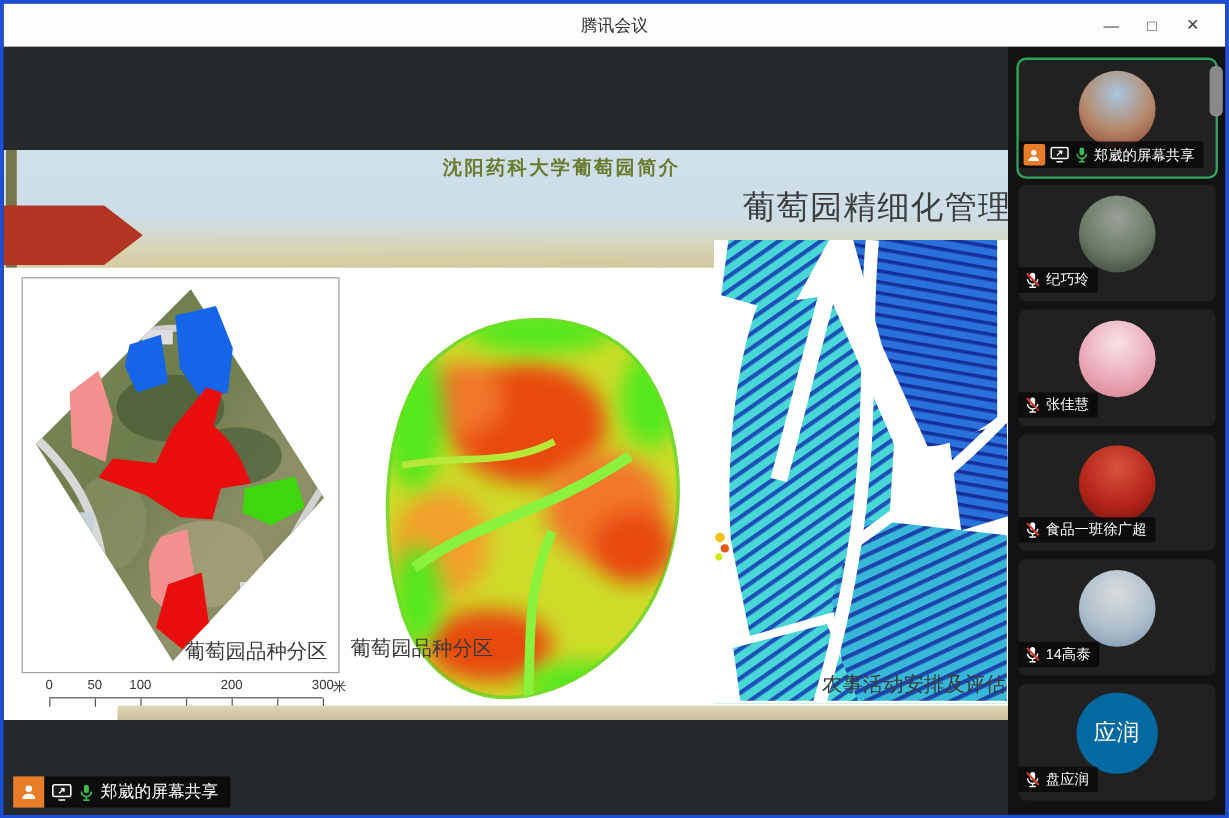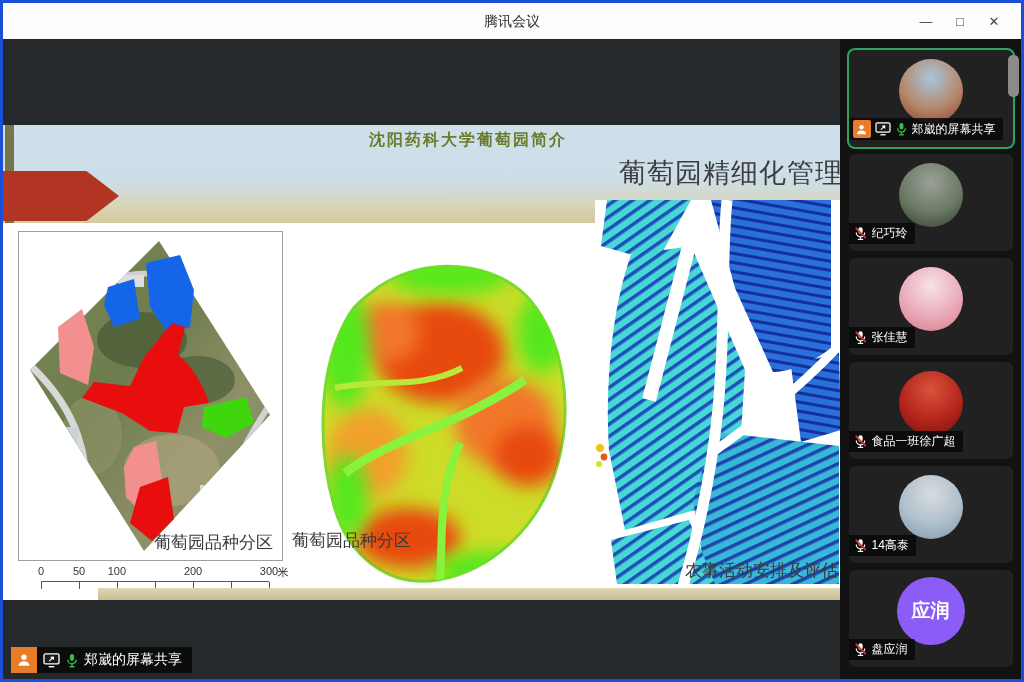--- a/index.html
+++ b/index.html
@@ -344,21 +344,21 @@
           <line x1="8" y1="12.6" x2="8" y2="14.6" stroke="#fff" stroke-width="1.4"></line>
           <line x1="5" y1="15.2" x2="11" y2="15.2" stroke="#fff" stroke-width="1.4"></line>
           <line x1="2.6" y1="2.2" x2="13.8" y2="13.8" stroke="#d43a2a" stroke-width="2"></line>
         </svg>
       </span>
       <span class="p-name">14高泰</span>
     </div>
   </div>
 
   <div class="tile">
-    <div class="avatar initials" style="background: #8b5cf6; font-weight: bold;">应润</div>
+    <div class="avatar initials" style="background: #0369a1;">应润</div>
     <div class="tile-label">
 
       <span class="mic-muted icon">
         <svg viewBox="0 0 16 17" width="15" height="15">
           <rect x="5.6" y="1.4" width="4.8" height="7.6" rx="2.4" fill="#fff"></rect>
           <path d="M3.2 7.5 a4.8 4.8 0 0 0 9.6 0" fill="none" stroke="#fff" stroke-width="1.4"></path>
           <line x1="8" y1="12.6" x2="8" y2="14.6" stroke="#fff" stroke-width="1.4"></line>
           <line x1="5" y1="15.2" x2="11" y2="15.2" stroke="#fff" stroke-width="1.4"></line>
           <line x1="2.6" y1="2.2" x2="13.8" y2="13.8" stroke="#d43a2a" stroke-width="2"></line>
         </svg>

